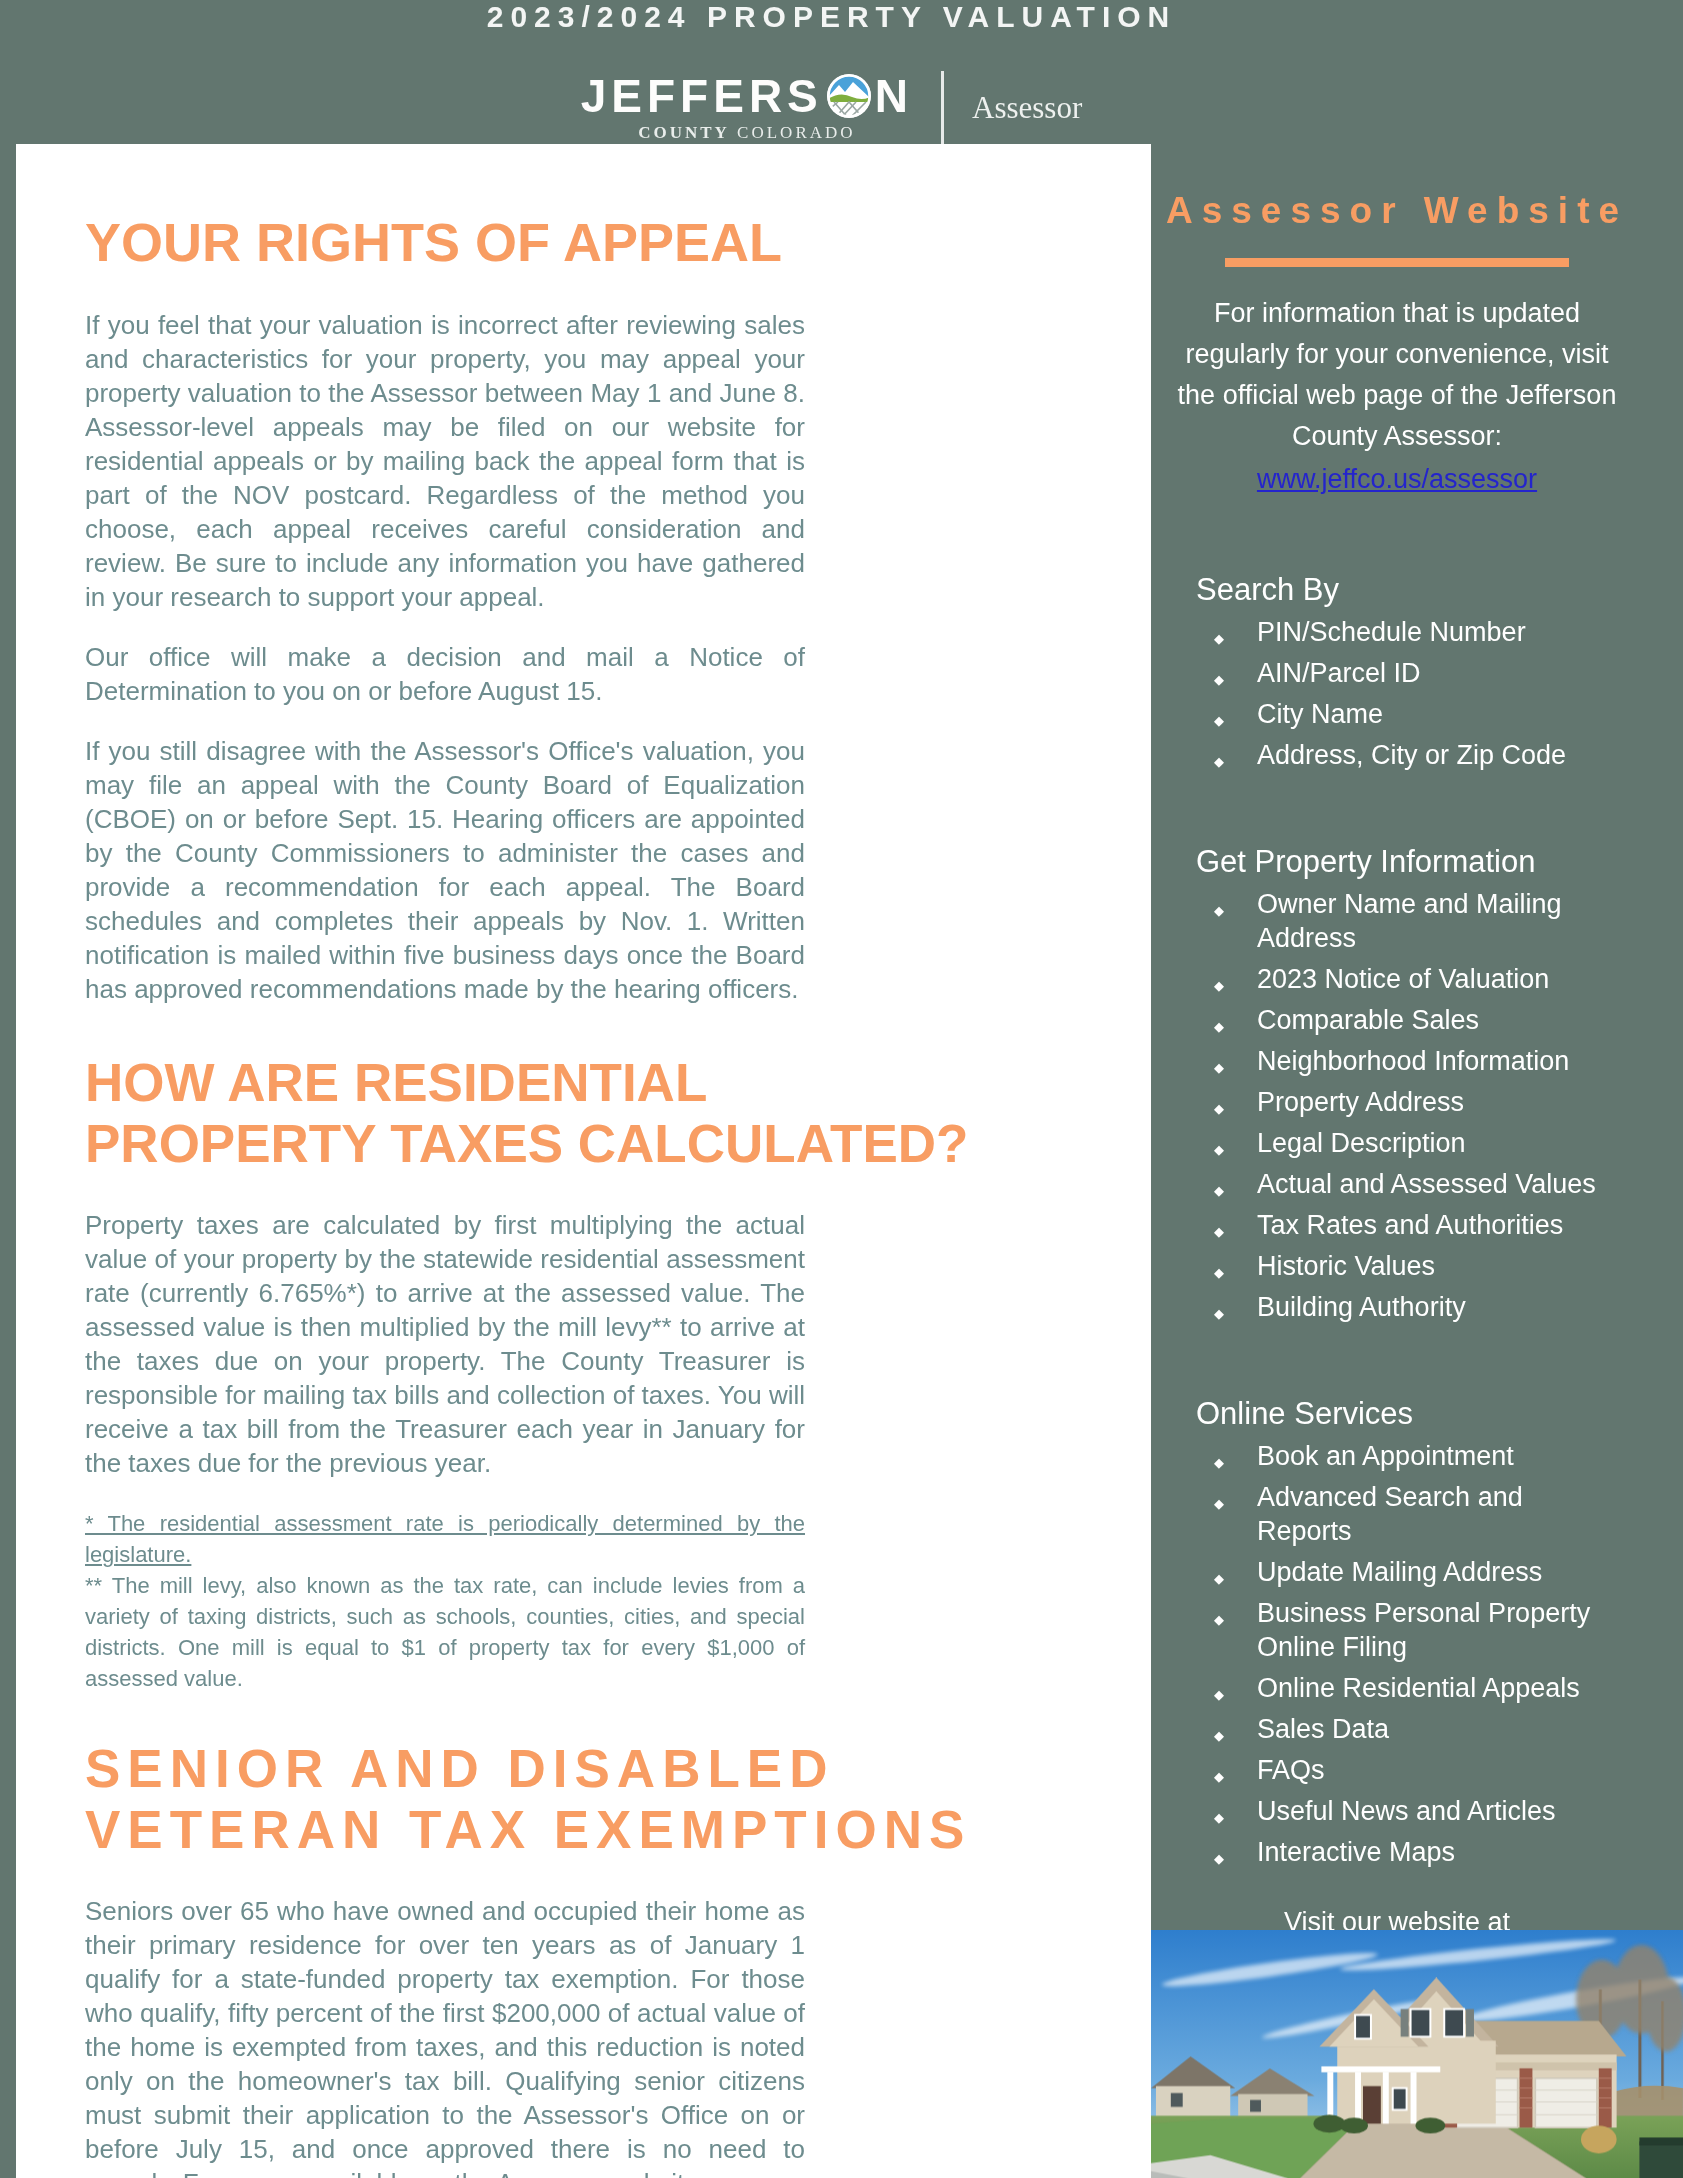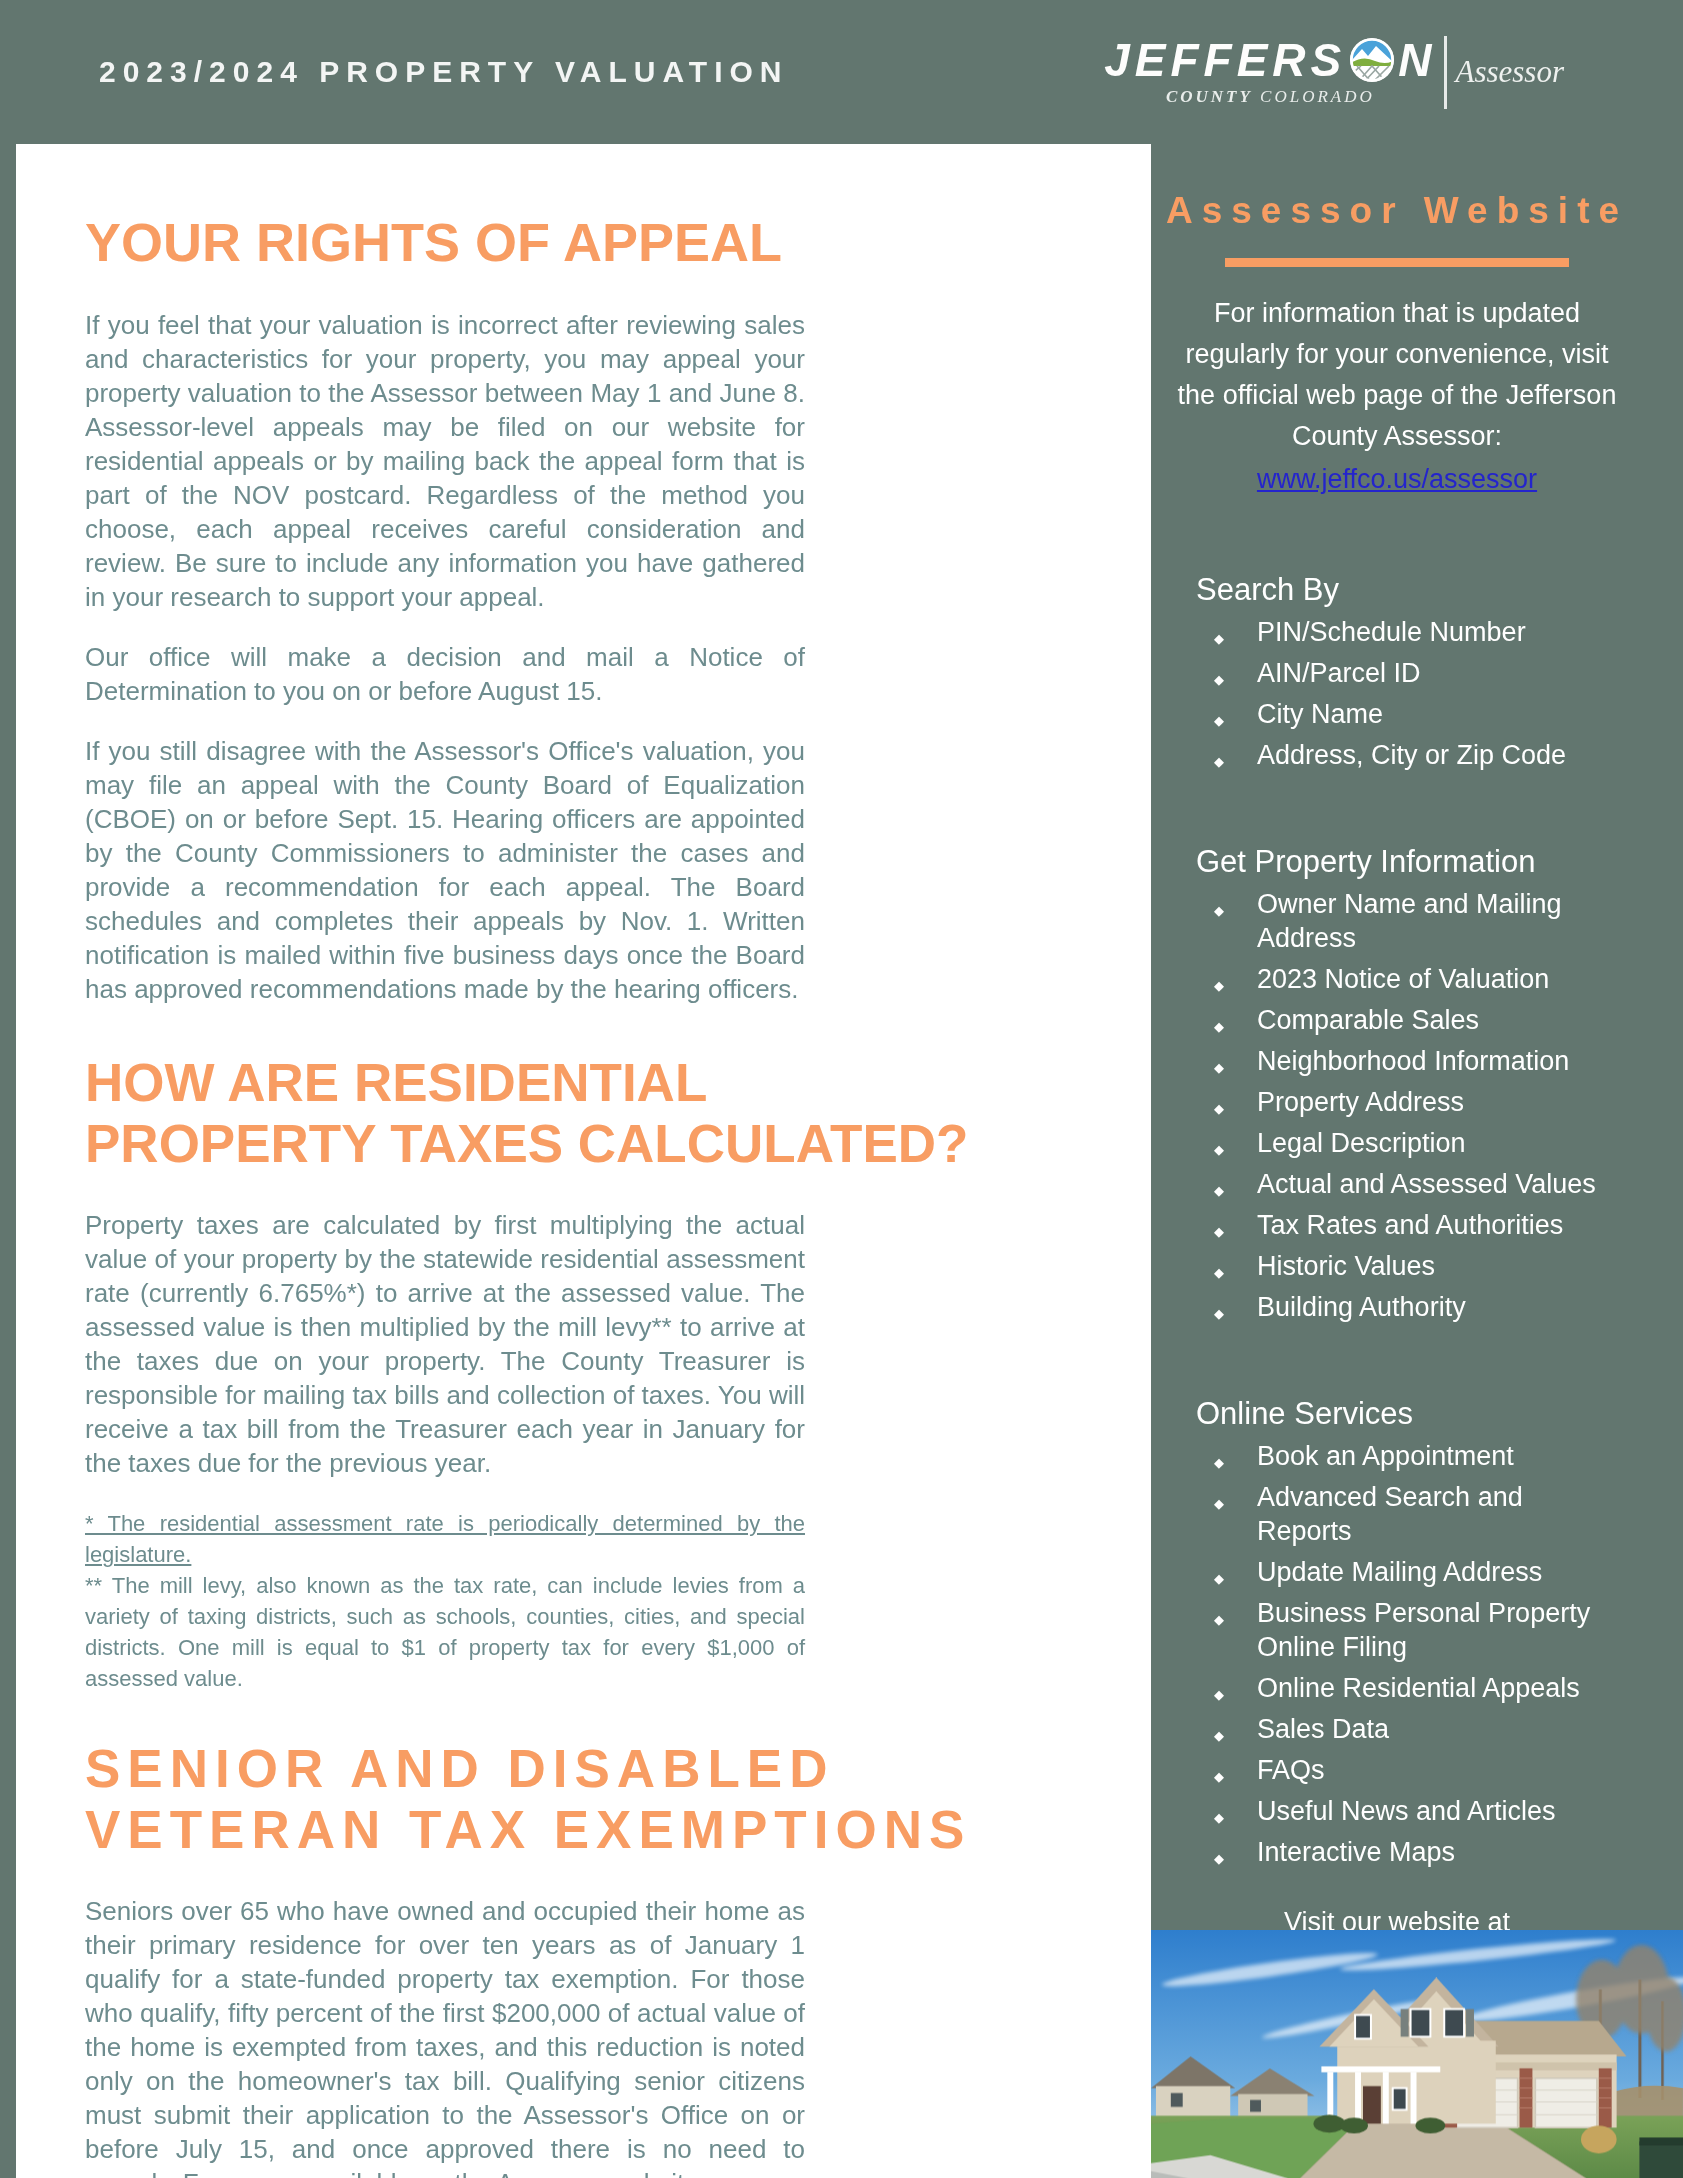--- a/index.html
+++ b/index.html
@@ -2,23 +2,23 @@
 <html><head>
 <meta charset="utf-8">
 <style>
   html,body{margin:0;padding:0;background:#3c4a47;}
   .page{position:relative;width:1683px;height:2178px;background:#62766f;overflow:hidden;
         font-family:"Liberation Sans",sans-serif;}
 
   
   .header{position:absolute;left:0;top:0;width:1683px;height:144px;background:#62766f;
           display:flex;align-items:center;justify-content:space-between;box-sizing:border-box;
-          padding:0 119px 0 99px;}
+          padding:0 119px 0 99px;flex-direction:column;}
   .header-title{color:#f3f5f4;font-size:30px;font-weight:bold;letter-spacing:7px;white-space:nowrap;}
-  .logo{display:flex;align-items:center;gap:8px;font-style:italic;}
+  .logo{display:flex;align-items:center;gap:28px;}
   .logo-word-block{display:flex;flex-direction:column;align-items:center;}
   .logo-word{display:flex;align-items:center;color:#fdfdfc;font-weight:bold;font-size:46px;
              letter-spacing:5px;line-height:1;}
   .logo-o-icon{width:46px;height:46px;margin:0 3px;display:inline-block;}
   .logo-sub{margin-top:4px;font-family:"Liberation Serif",serif;font-size:17px;letter-spacing:3px;
             color:#e9edeb;}
   .logo-sub b{font-weight:bold;}
   .logo-divider{width:3px;height:73px;background:rgba(255,255,255,.85);}
   .logo-division{font-family:"Liberation Serif",serif;font-size:31px;color:#eef1ef;}
 

